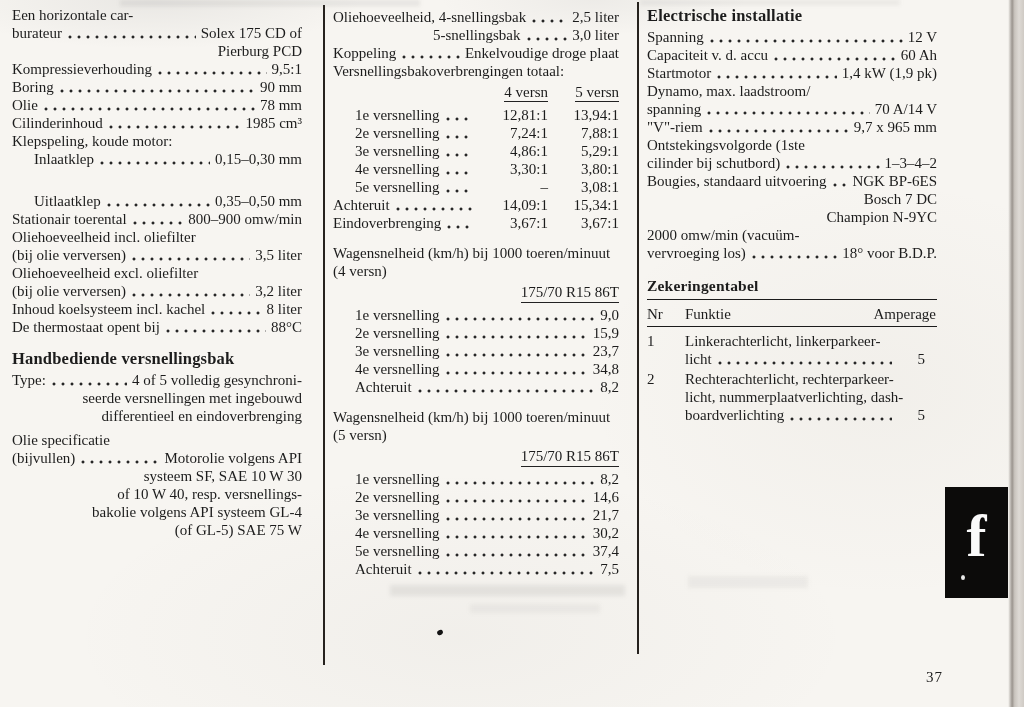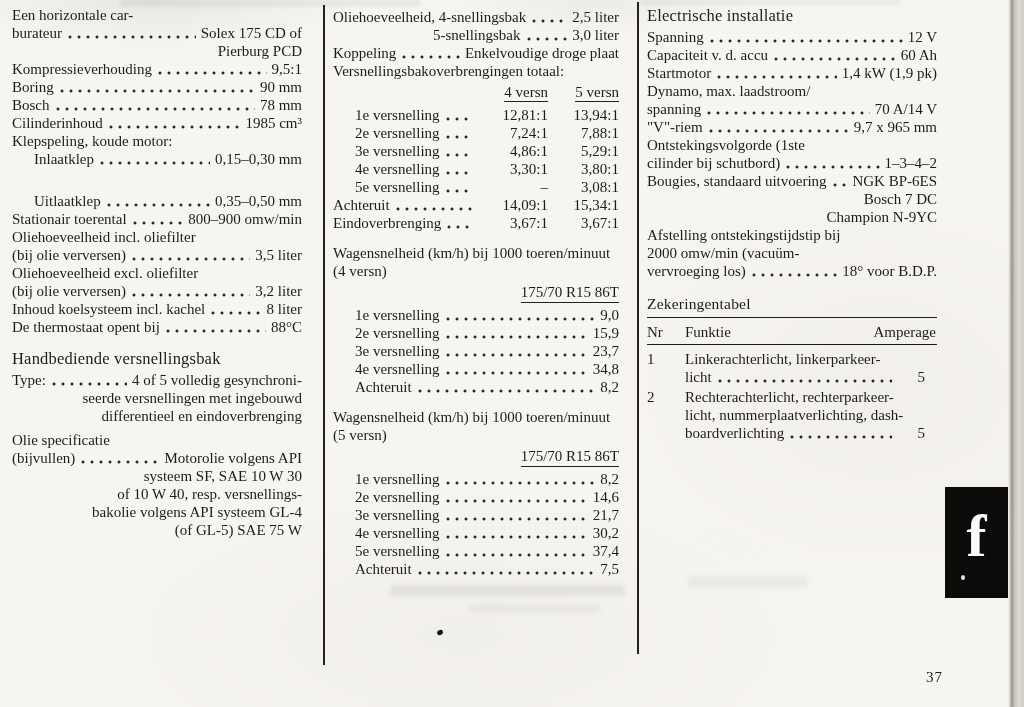--- a/index.html
+++ b/index.html
@@ -22,21 +22,21 @@
   #col2{left:333px;top:8px;width:286px;}
   #col3{left:647px;top:6px;width:290px;}
   .ln{display:flex;align-items:baseline;height:18px;}
   .ln.right{justify-content:flex-end;}
   .lbl,.val,.txt,.v1,.v2{white-space:nowrap;}
   .leader{
     flex:1 1 auto;min-width:8px;height:4px;align-self:flex-end;margin:0 5px 3px 6px;
     background-image:radial-gradient(circle at 2px 2px,#262626 1.15px,rgba(0,0,0,0) 1.8px);
     background-size:9px 4px;background-repeat:repeat-x;background-position:left bottom;
   }
-  .hdr{font-weight:normal;font-size:16.5px;line-height:20px;height:22px;letter-spacing:.2px;}
+  .hdr{font-weight:bold;font-size:16.5px;line-height:20px;height:22px;letter-spacing:.2px;}
   .hdr.sub{font-size:15.5px;height:20px;}
   .v1{width:70px;text-align:right;}
   .v2{width:71px;text-align:right;}
   .fill{flex:1 1 auto;}
   .th{height:23px;padding-top:3px;}
   .u{border-bottom:1.4px solid #222;padding-bottom:1px;}
   .rule{height:0;border-top:1.8px solid #1b1b1b;margin:3px 0 5px;}
   .fh .fnr{width:38px;}
   .fh .ffn{flex:1 1 auto;}
   .fh .famp{padding-right:1px;}
@@ -85,21 +85,21 @@
         <span class="lbl">Kompressieverhouding</span>
         <span class="leader"></span>
         <span class="val">9,5:1</span>
       </div>
       <div class="ln">
         <span class="lbl">Boring</span>
         <span class="leader"></span>
         <span class="val">90 mm</span>
       </div>
       <div class="ln">
-        <span class="lbl">Bosch</span>
+        <span class="lbl">Olie</span>
         <span class="leader"></span>
         <span class="val">78 mm</span>
       </div>
       <div class="ln">
         <span class="lbl">Cilinderinhoud</span>
         <span class="leader"></span>
         <span class="val">1985 cm³</span>
       </div>
       <div class="ln">
         <span class="txt">Klepspeling, koude motor:</span>
@@ -365,23 +365,20 @@
       <div class="ln">
         <span class="lbl">Bougies, standaard uitvoering</span>
         <span class="leader"></span>
         <span class="val">NGK BP-6ES</span>
       </div>
       <div class="ln right">
         <span class="txt">Bosch 7 DC</span>
       </div>
       <div class="ln right">
         <span class="txt">Champion N-9YC</span>
-      </div>
-      <div class="ln">
-        <span class="txt">Afstelling ontstekingstijdstip bij</span>
       </div>
       <div class="ln">
         <span class="txt">2000 omw/min (vacuüm-</span>
       </div>
       <div class="ln">
         <span class="lbl">vervroeging los)</span>
         <span class="leader"></span>
         <span class="val">18° voor B.D.P.</span>
       </div>
       <div class="gap" style="height: 14px;"></div>

